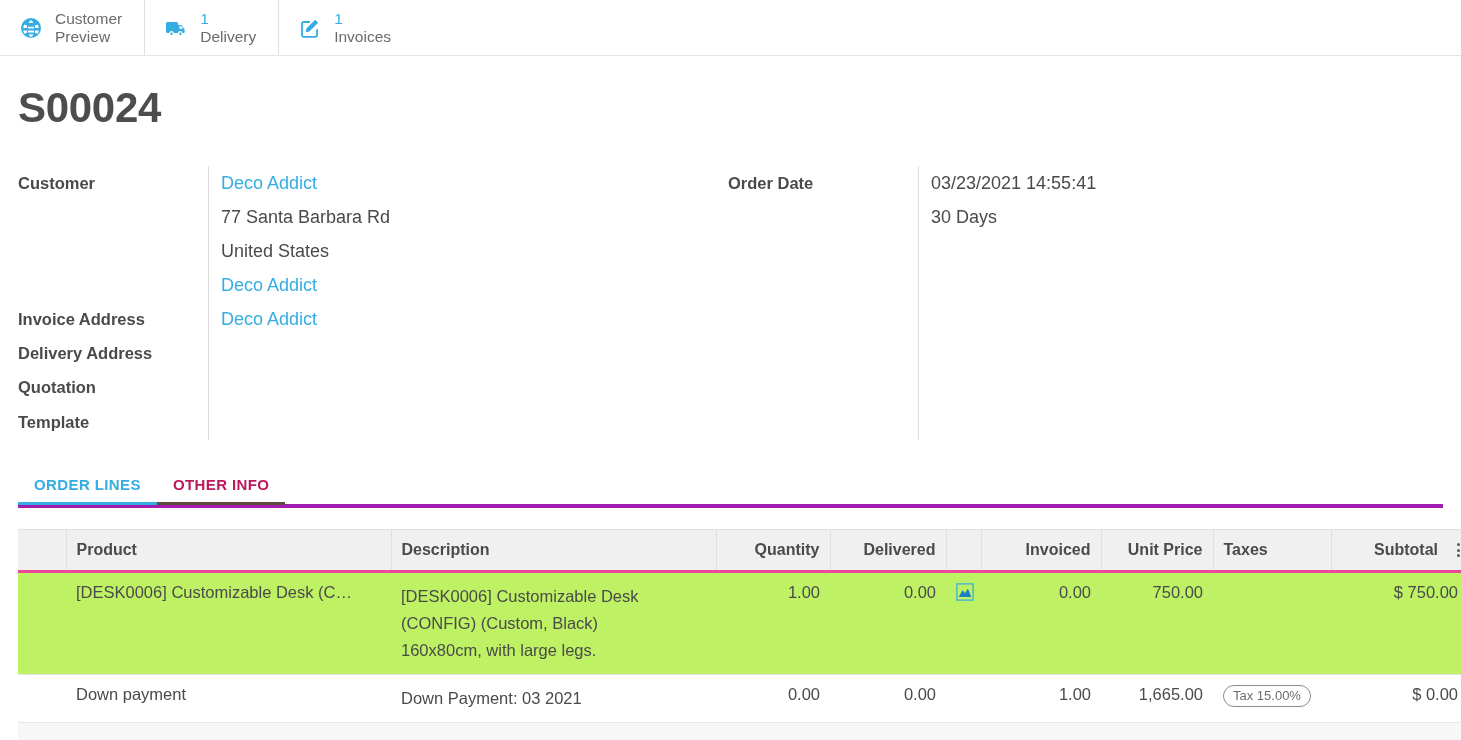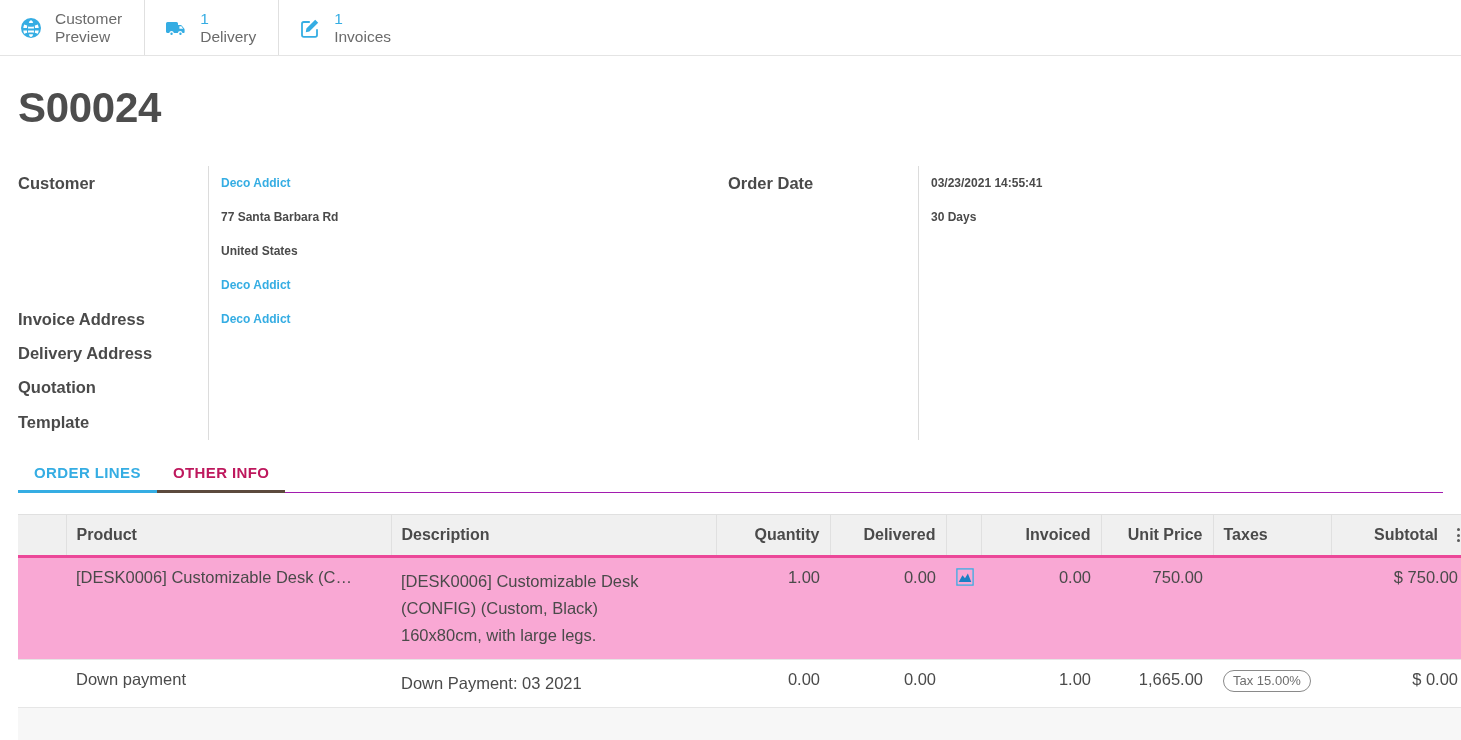--- a/index.html
+++ b/index.html
@@ -81,35 +81,34 @@
   .fgroup.left .fvalues { min-height: 246px; }
   .flabel {
     font-size: 16.5px;
     font-weight: bold;
     color: #4a4a4a;
     line-height: 34px;
     white-space: nowrap;
   }
   .flabel.two-line { line-height: 35px; white-space: normal; width: 120px;}
   .fvalue {
-    font-size: 12px;
+    font-size: 18px;
     line-height: 34px;
     color: #4a4a4a;
     white-space: nowrap;
-    font-weight: bold;
   }
   .fvalue.link { color: #35ade3; cursor: pointer; }
   .spacer-34 { height: 34px; }
 
   
   .tabs {
-    margin: 16px 0 0 18px;
+    margin: 28px 0 0 18px;
     display: flex;
     align-items: flex-end;
-    border-bottom: 1px solid #a21caf;
+    border-bottom: 4px solid #a21caf;
     width: 1425px;
     position: relative;
   }
   .tab {
     font-size: 15px;
     font-weight: bold;
     letter-spacing: 0.4px;
     padding: 8px 16px 11px 16px;
     cursor: pointer;
     color: #be185d;
@@ -150,21 +149,21 @@
   .dots i { width: 3px; height: 3px; background: #5a5a5a; border-radius: 50%; display: block;}
 
   tbody td {
     font-size: 16.5px;
     color: #4a4a4a;
     padding: 10px 10px;
     vertical-align: top;
     border-bottom: 1px solid #e6e6e6;
   }
   tbody td.num { text-align: right; }
-  tbody tr.highlight td { background: #f9a8d4; }
+  tbody tr.highlight td { background: #bef264; }
   .desc-line { line-height: 27px; white-space: nowrap; }
   .ellip { overflow: hidden; text-overflow: ellipsis; white-space: nowrap; }
   .forecast-icon { width: 18px; height: 18px; display:block; cursor: pointer; }
 
   .tax-pill {
     display: inline-block;
     border: 1px solid #8a8a8a;
     border-radius: 11px;
     padding: 1px 9px 2px 9px;
     font-size: 13px;

